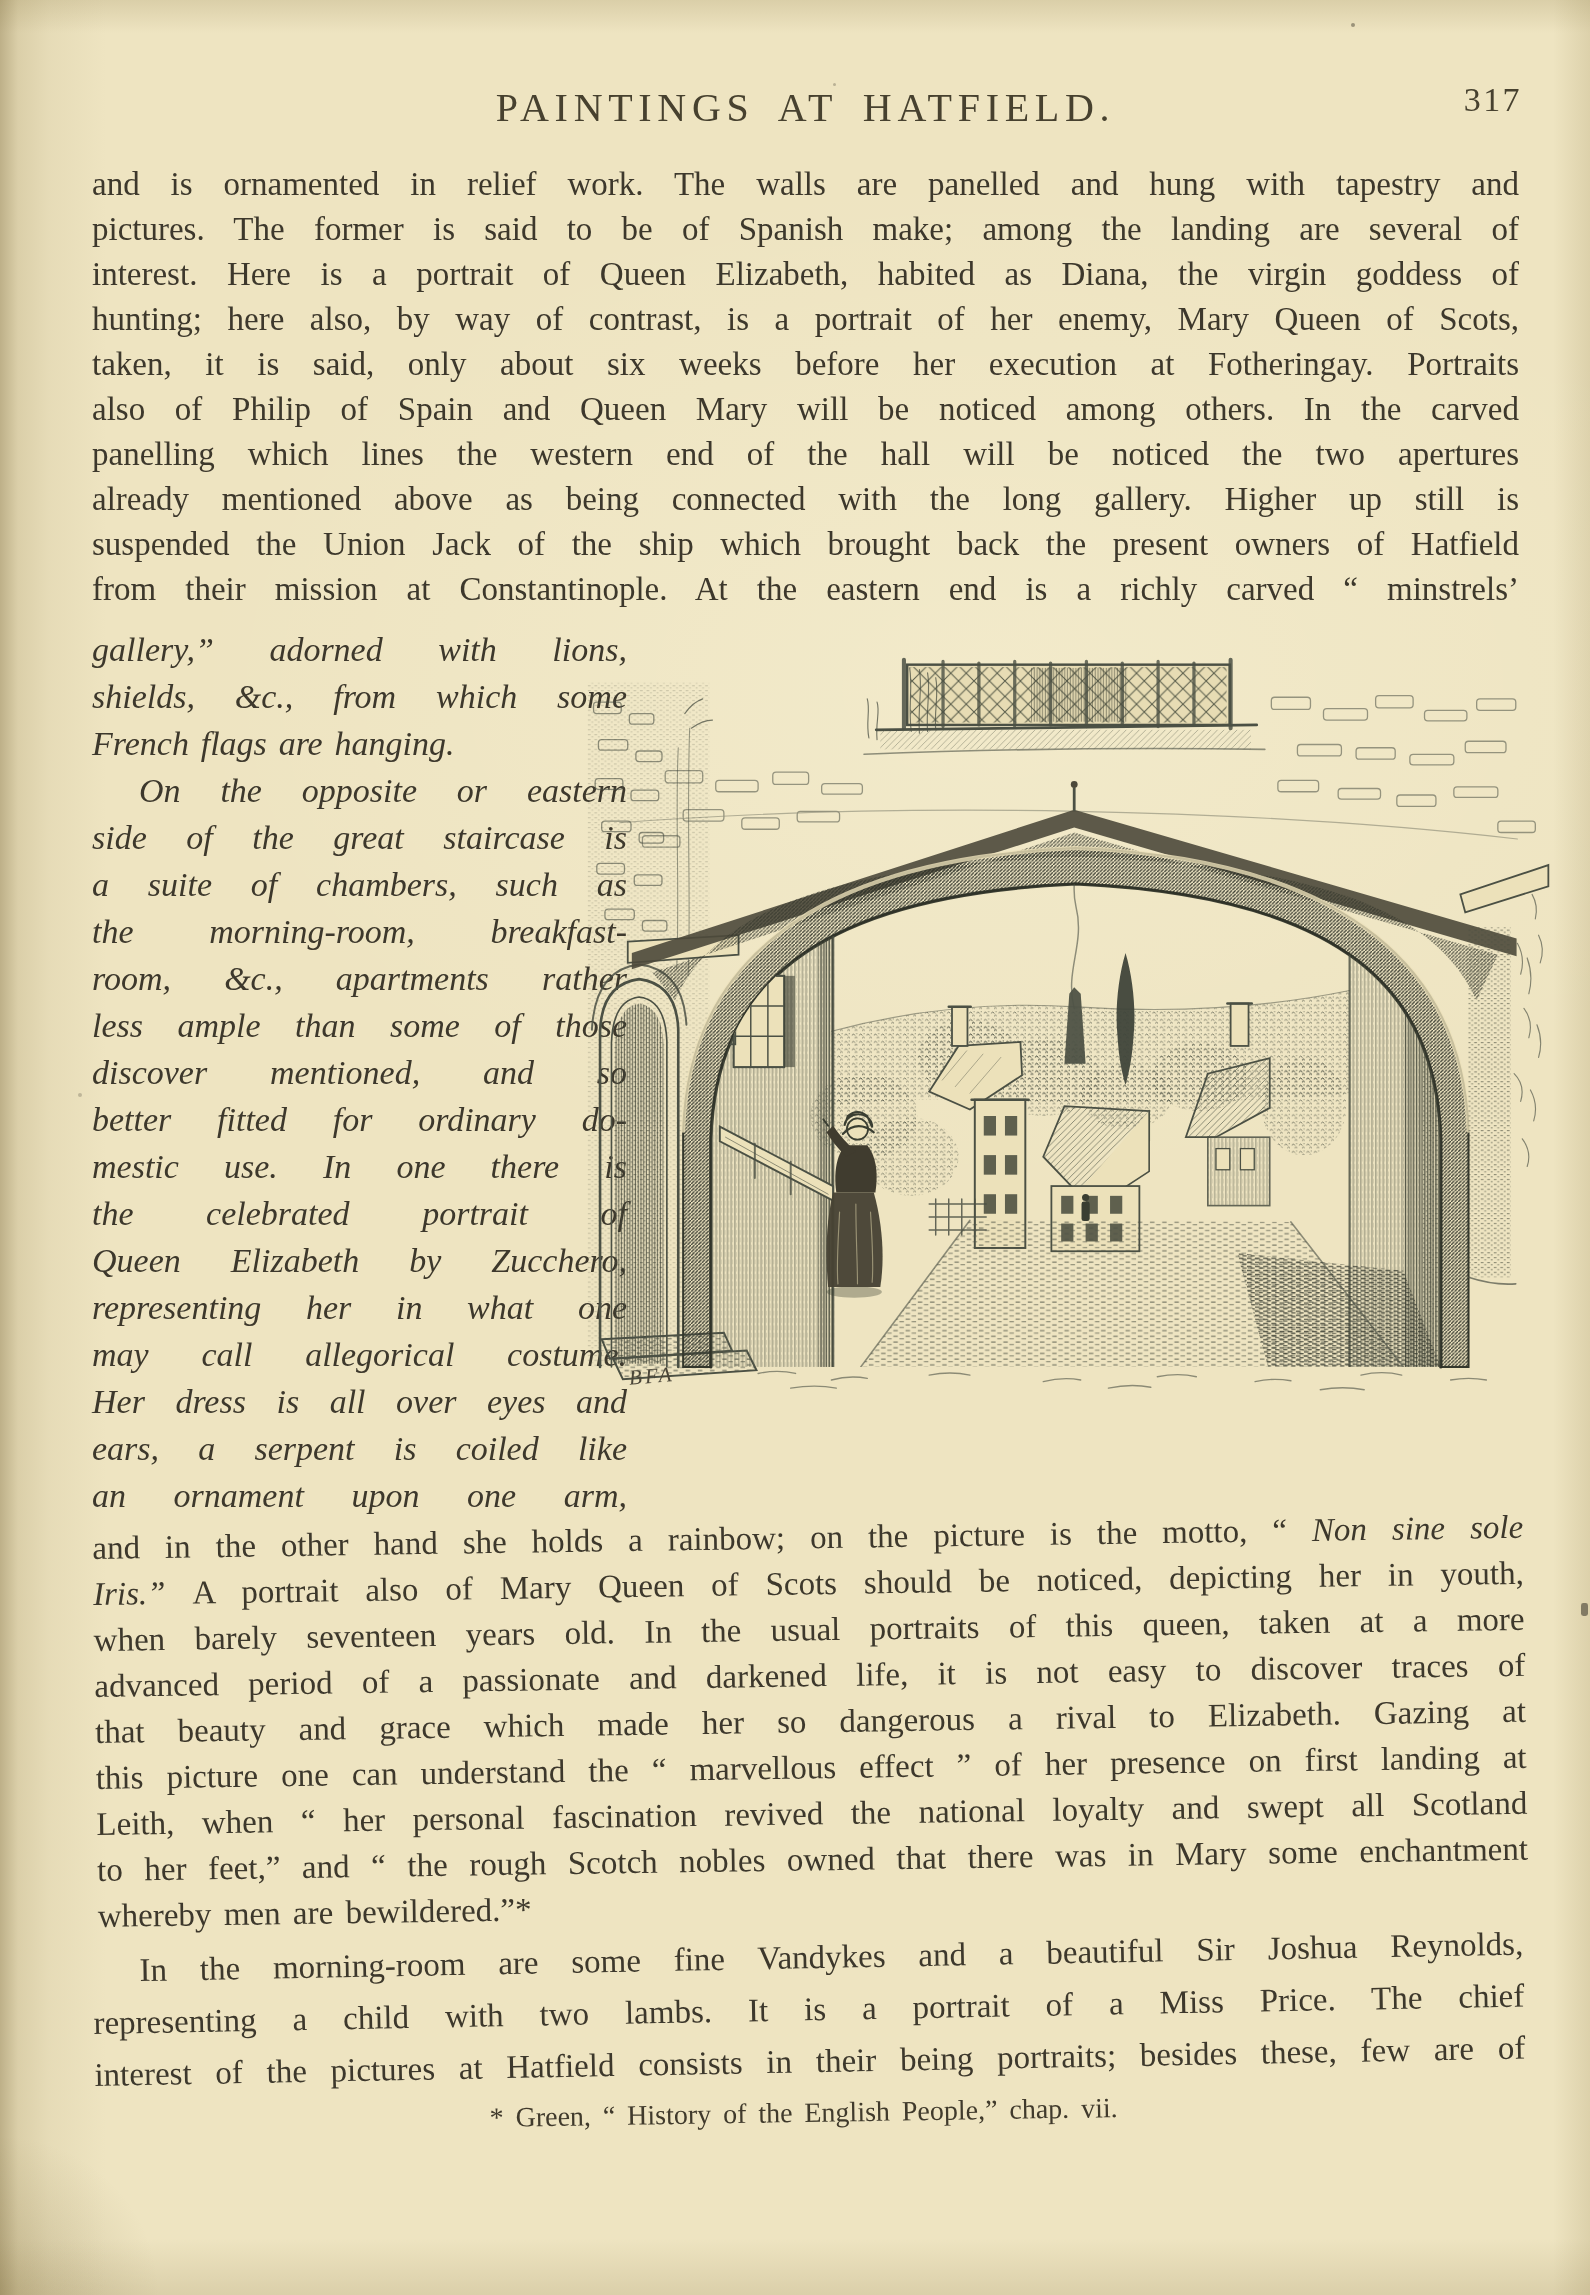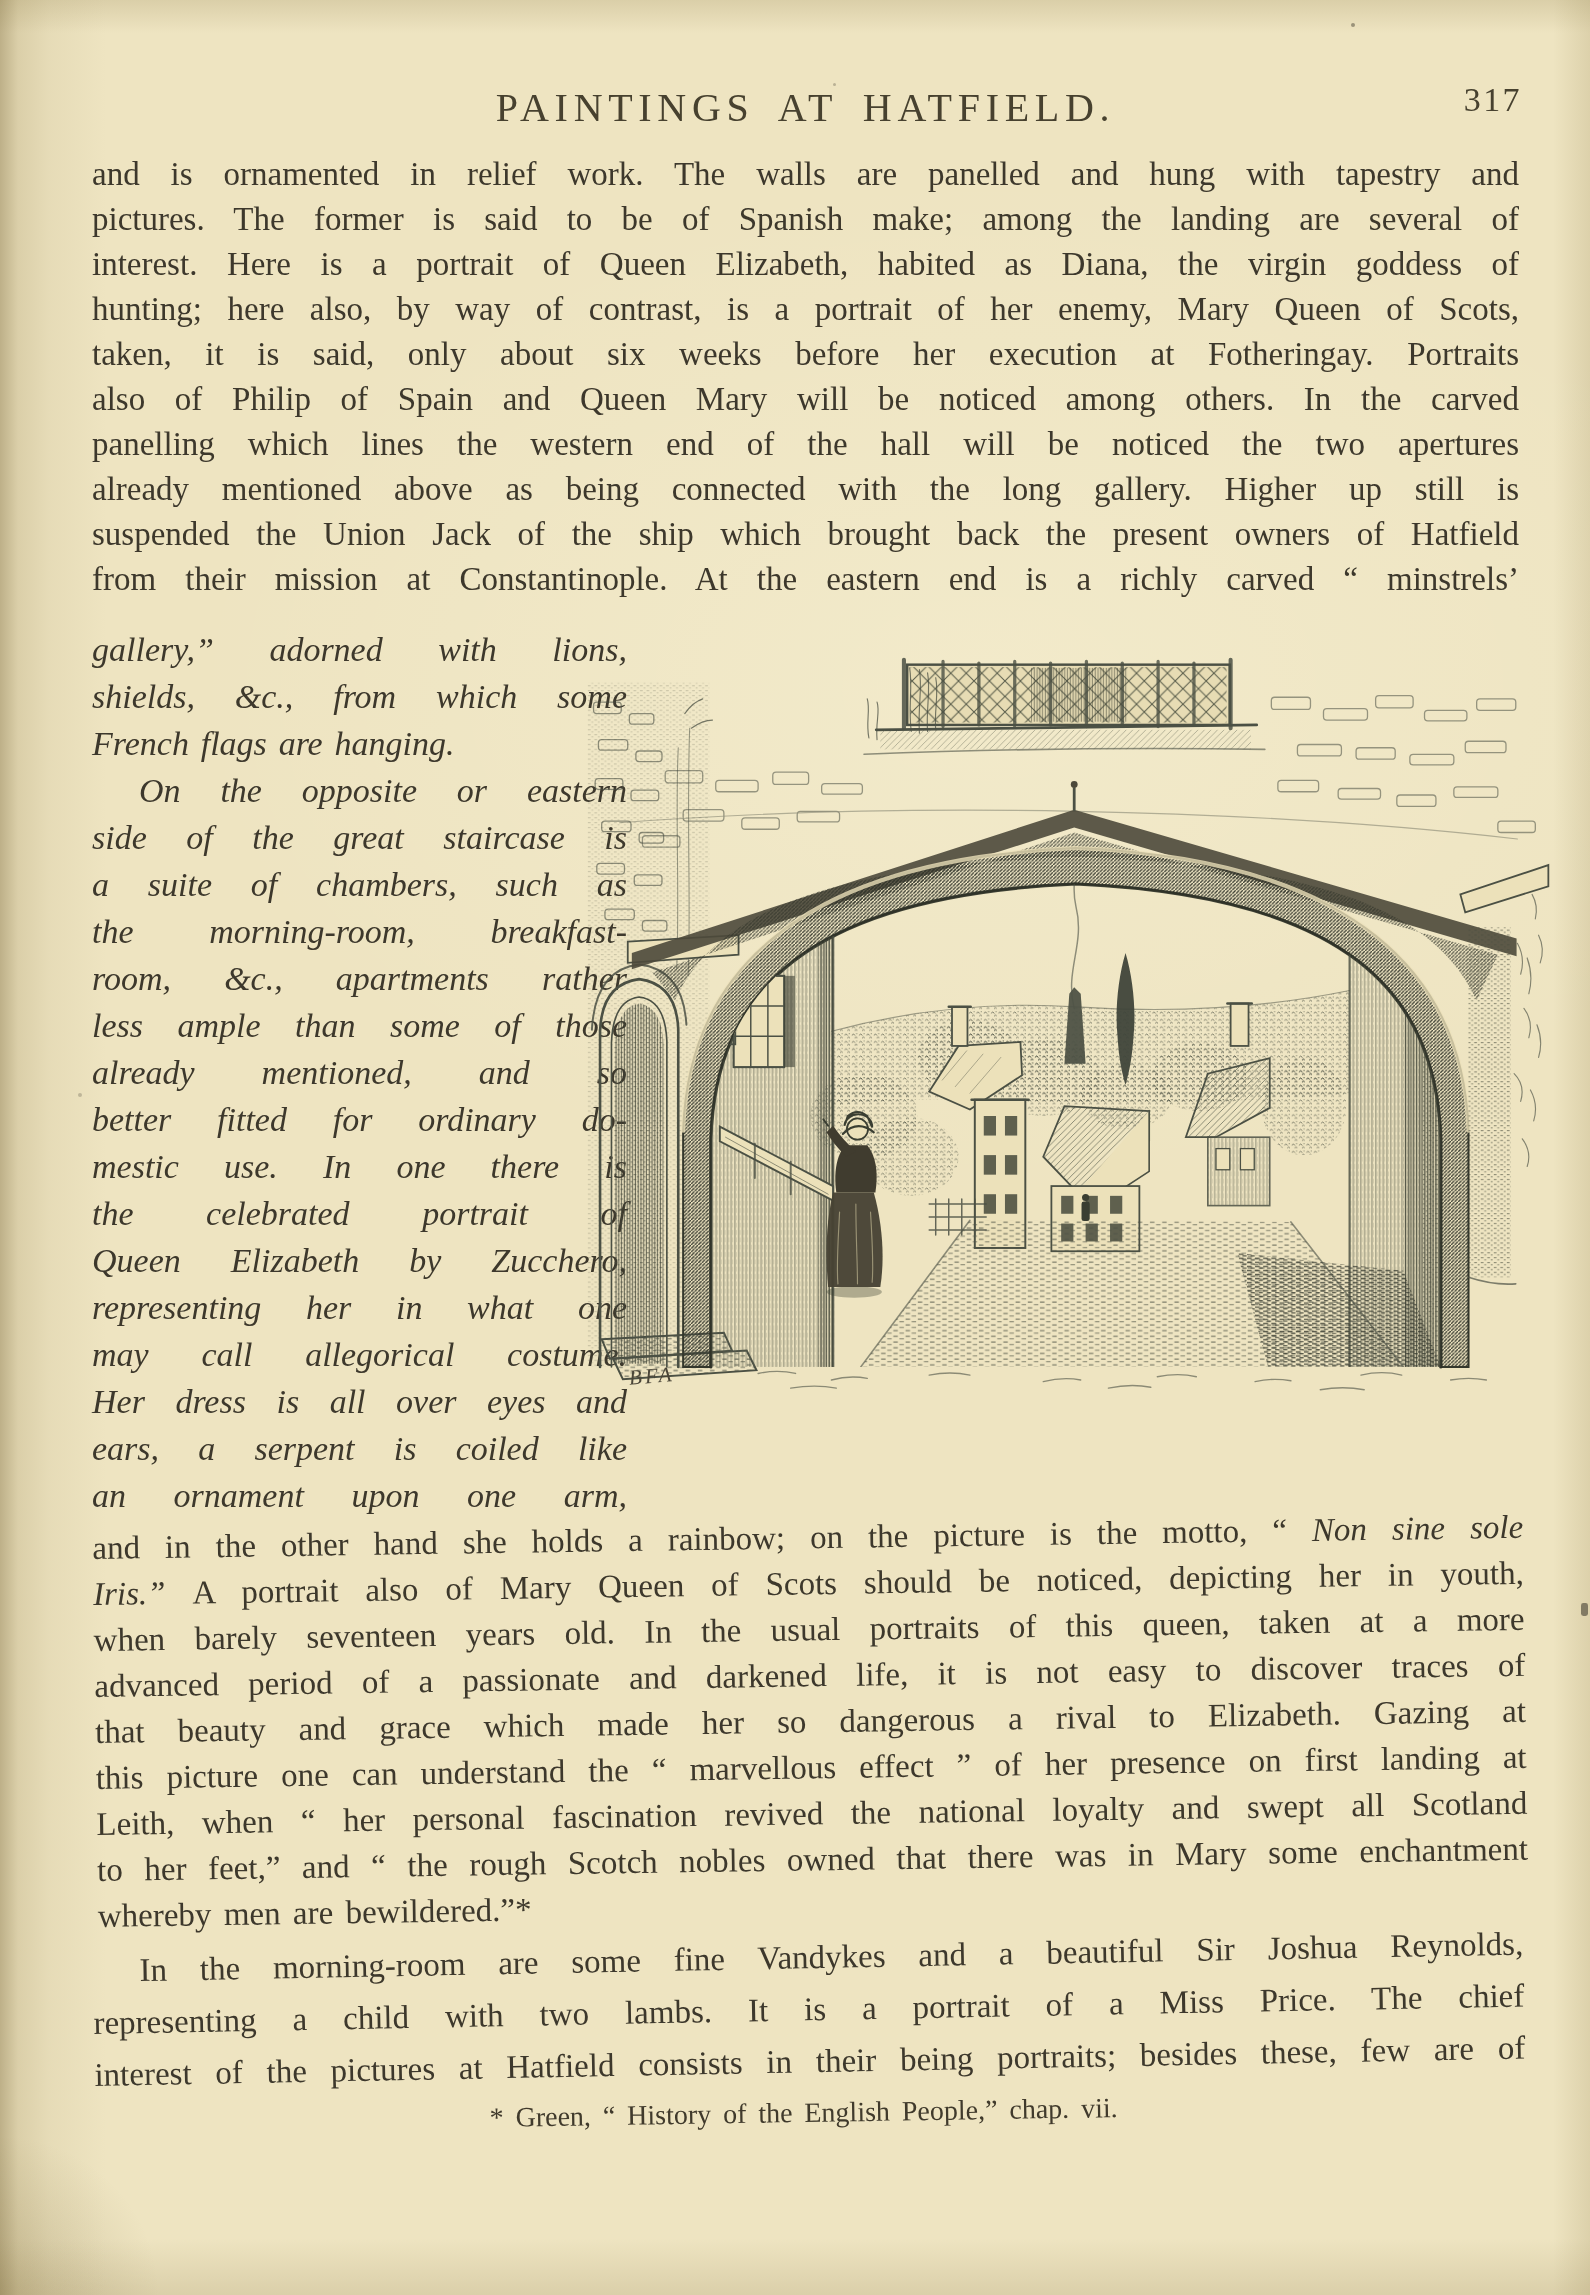--- a/index.html
+++ b/index.html
@@ -19,21 +19,21 @@
   .abs{position:absolute;}
   
   .running-head{left:92px;top:84px;width:1427px;height:42px;text-align:center;
     font-size:40px;letter-spacing:5.7px;word-spacing:9.8px;color:#47412f;}
   .page-num{right:68px;top:81px;font-size:34px;letter-spacing:2.4px;color:#47412f;}
   
   .tline{position:relative;text-align:justify;text-align-last:justify;white-space:normal;}
   .tline.lastline{text-align-last:left;}
   .tline.indent{text-indent:47px;}
   .block{position:absolute;font-size:33px;word-spacing:4.1px;color:#3d382c;}
-  #block1{left:92px;top:152px;width:1427px;line-height:45px;}
+  #block1{left:92px;top:162px;width:1427px;line-height:45px;}
   #colblock{left:92px;top:626px;width:535px;line-height:47px;font-size:34px;word-spacing:3.3px;font-style:italic;}
   #block3{left:92px;top:1525px;width:1431px;line-height:46px;transform:rotate(-0.85deg);transform-origin:left top;}
   #block4{left:92px;top:1945px;width:1431px;line-height:52px;transform:rotate(-1.1deg);transform-origin:left top;}
   .ital{font-style:italic;}
   .footnote{left:103px;top:2108px;width:1401px;text-align:center;font-size:28px;word-spacing:4.9px;
     transform:rotate(-0.9deg);transform-origin:left top;color:#403a2c;}
   
   .figure-wrap{left:587px;top:650px;width:963px;height:743px;}
   .fig-caption{left:588px;top:1406px;width:978px;text-align:center;font-size:23.6px;
     letter-spacing:4.9px;word-spacing:11.4px;color:#4a4433;}
@@ -65,21 +65,21 @@
   <div class="block" id="colblock">
     <div class="tline">gallery,” adorned with lions,</div>
     <div class="tline">shields, &amp;c., from which some</div>
     <div class="tline lastline">French flags are hanging.</div>
     <div class="tline indent">On the opposite or eastern</div>
     <div class="tline">side of the great staircase is</div>
     <div class="tline">a suite of chambers, such as</div>
     <div class="tline">the morning-room, breakfast-</div>
     <div class="tline">room, &amp;c., apartments rather</div>
     <div class="tline">less ample than some of those</div>
-    <div class="tline">already mentioned, and so</div>
+    <div class="tline">discover mentioned, and so</div>
     <div class="tline">better fitted for ordinary do-</div>
     <div class="tline">mestic use.  In one there is</div>
     <div class="tline">the celebrated portrait of</div>
     <div class="tline">Queen Elizabeth by Zucchero,</div>
     <div class="tline">representing her in what one</div>
     <div class="tline">may call allegorical costume.</div>
     <div class="tline">Her dress is all over eyes and</div>
     <div class="tline">ears, a serpent is coiled like</div>
     <div class="tline">an ornament upon one arm,</div>
   </div>

